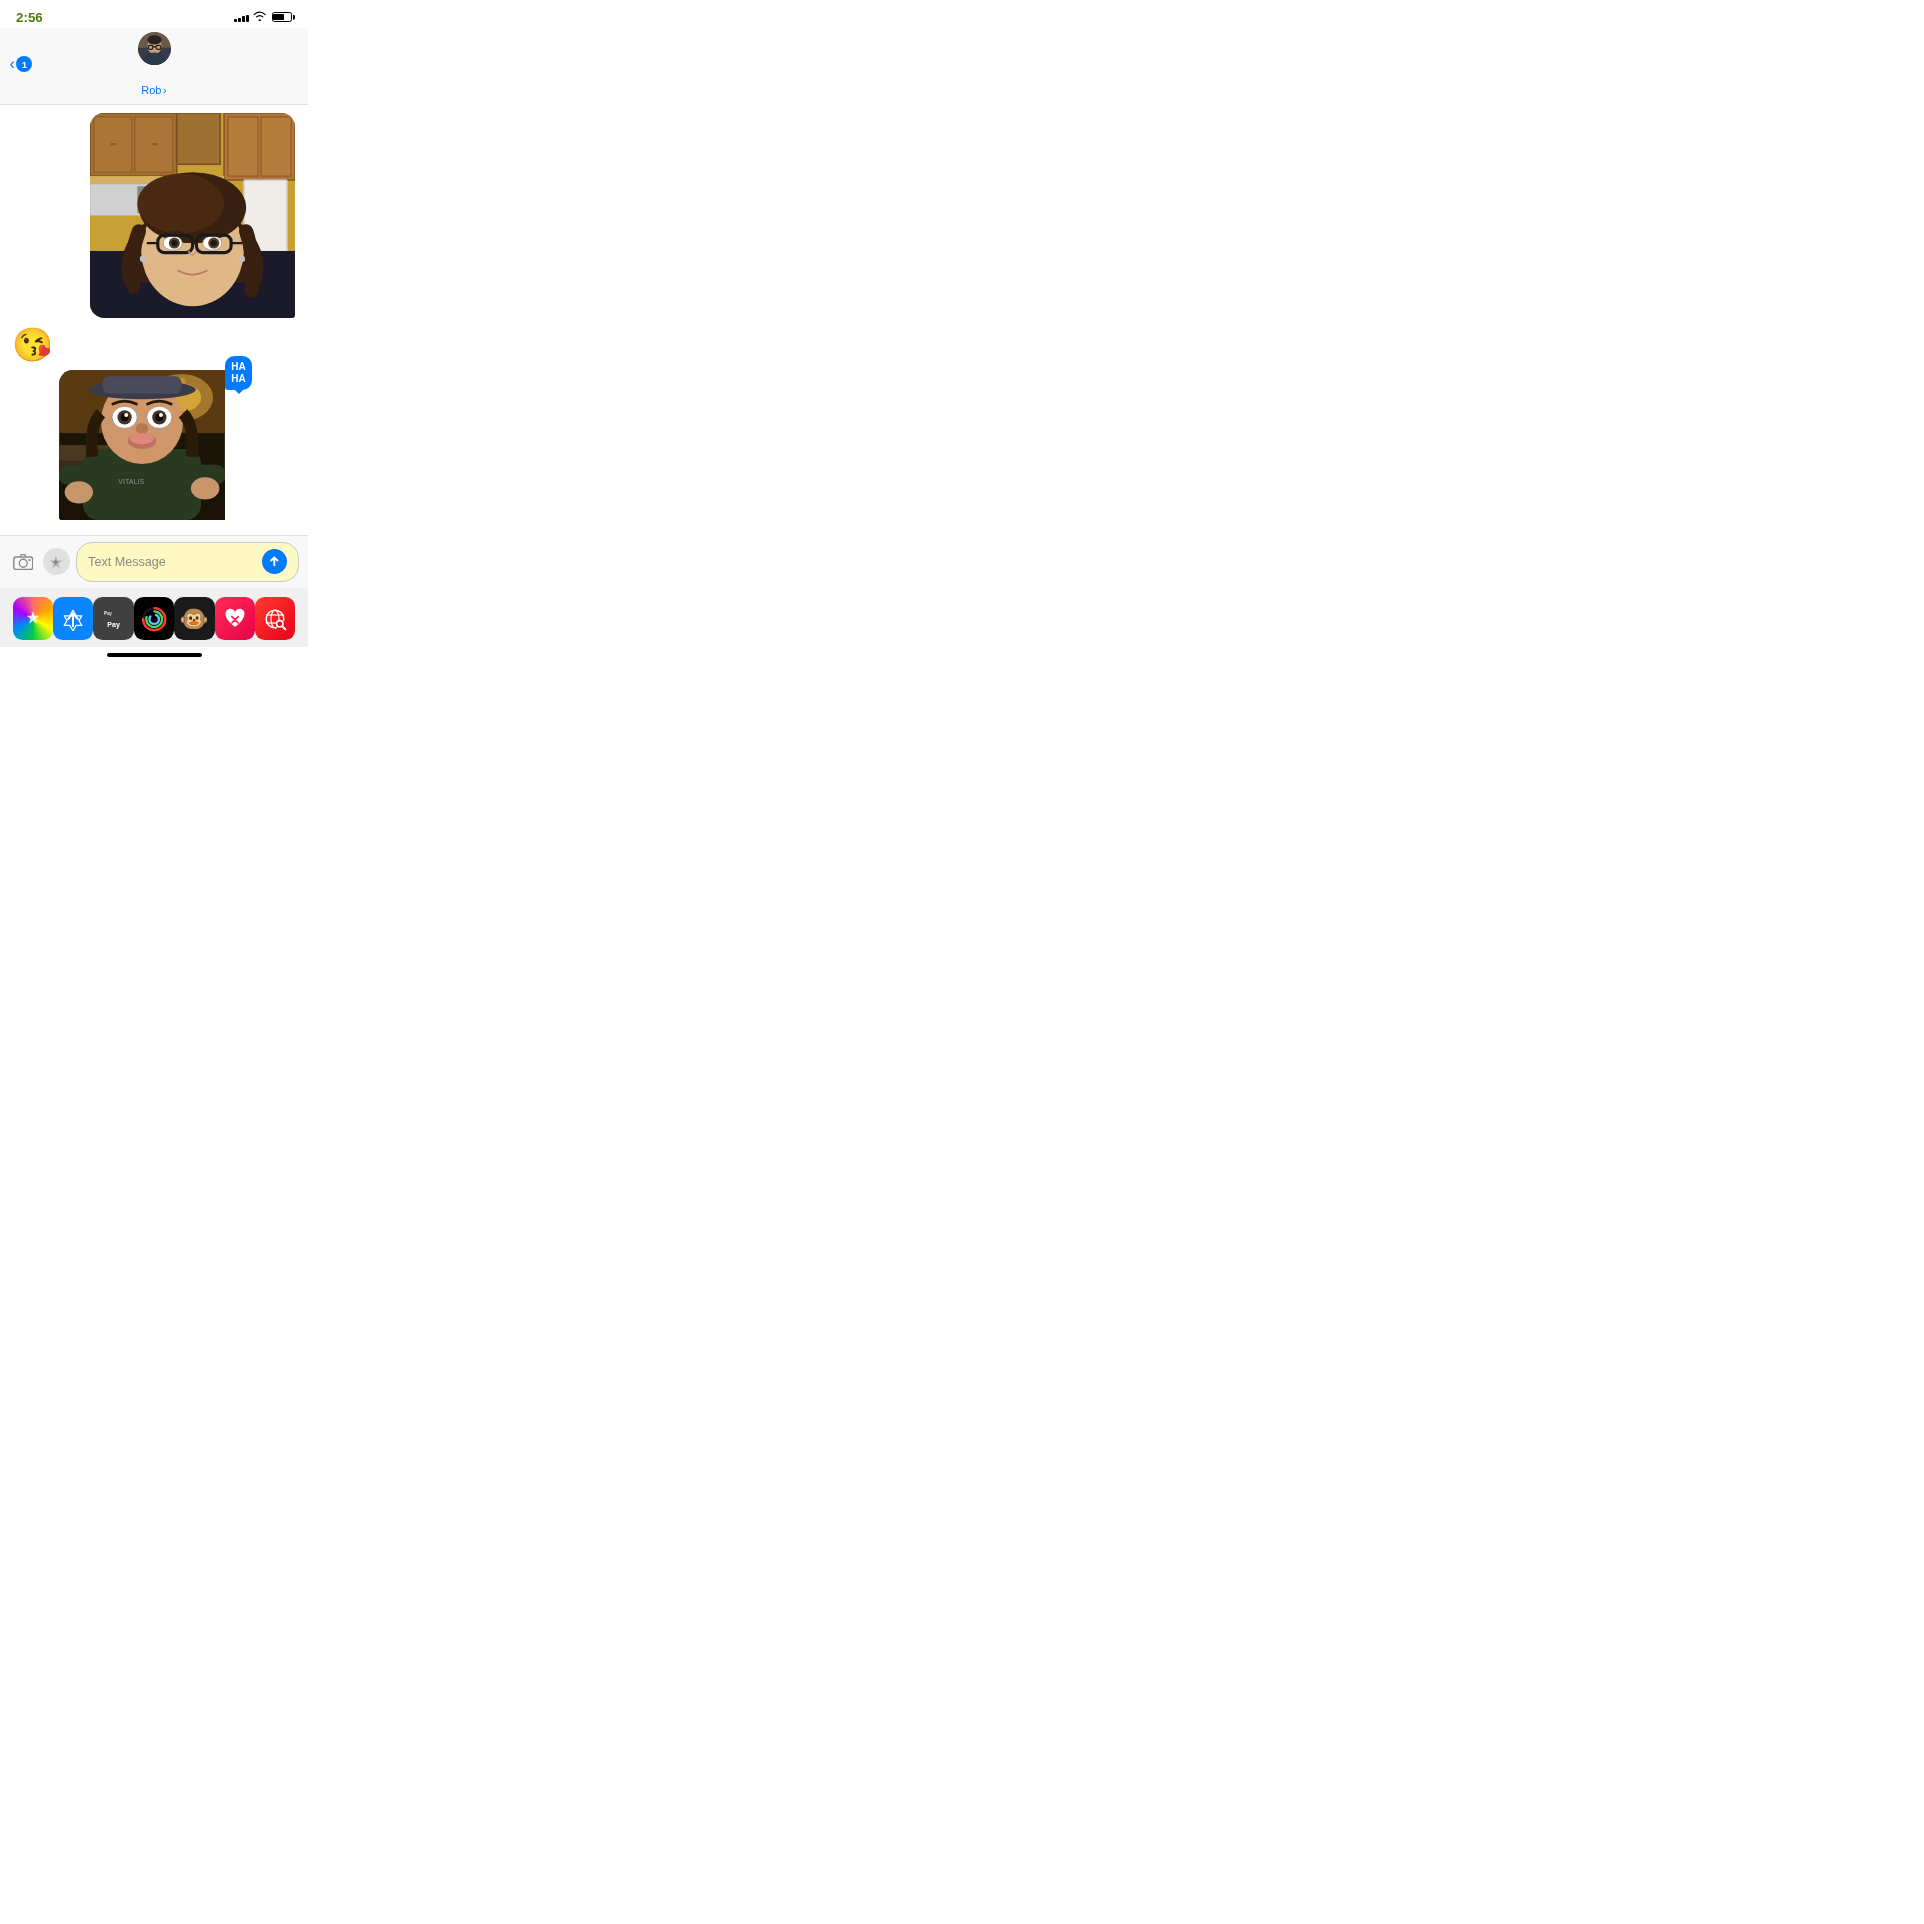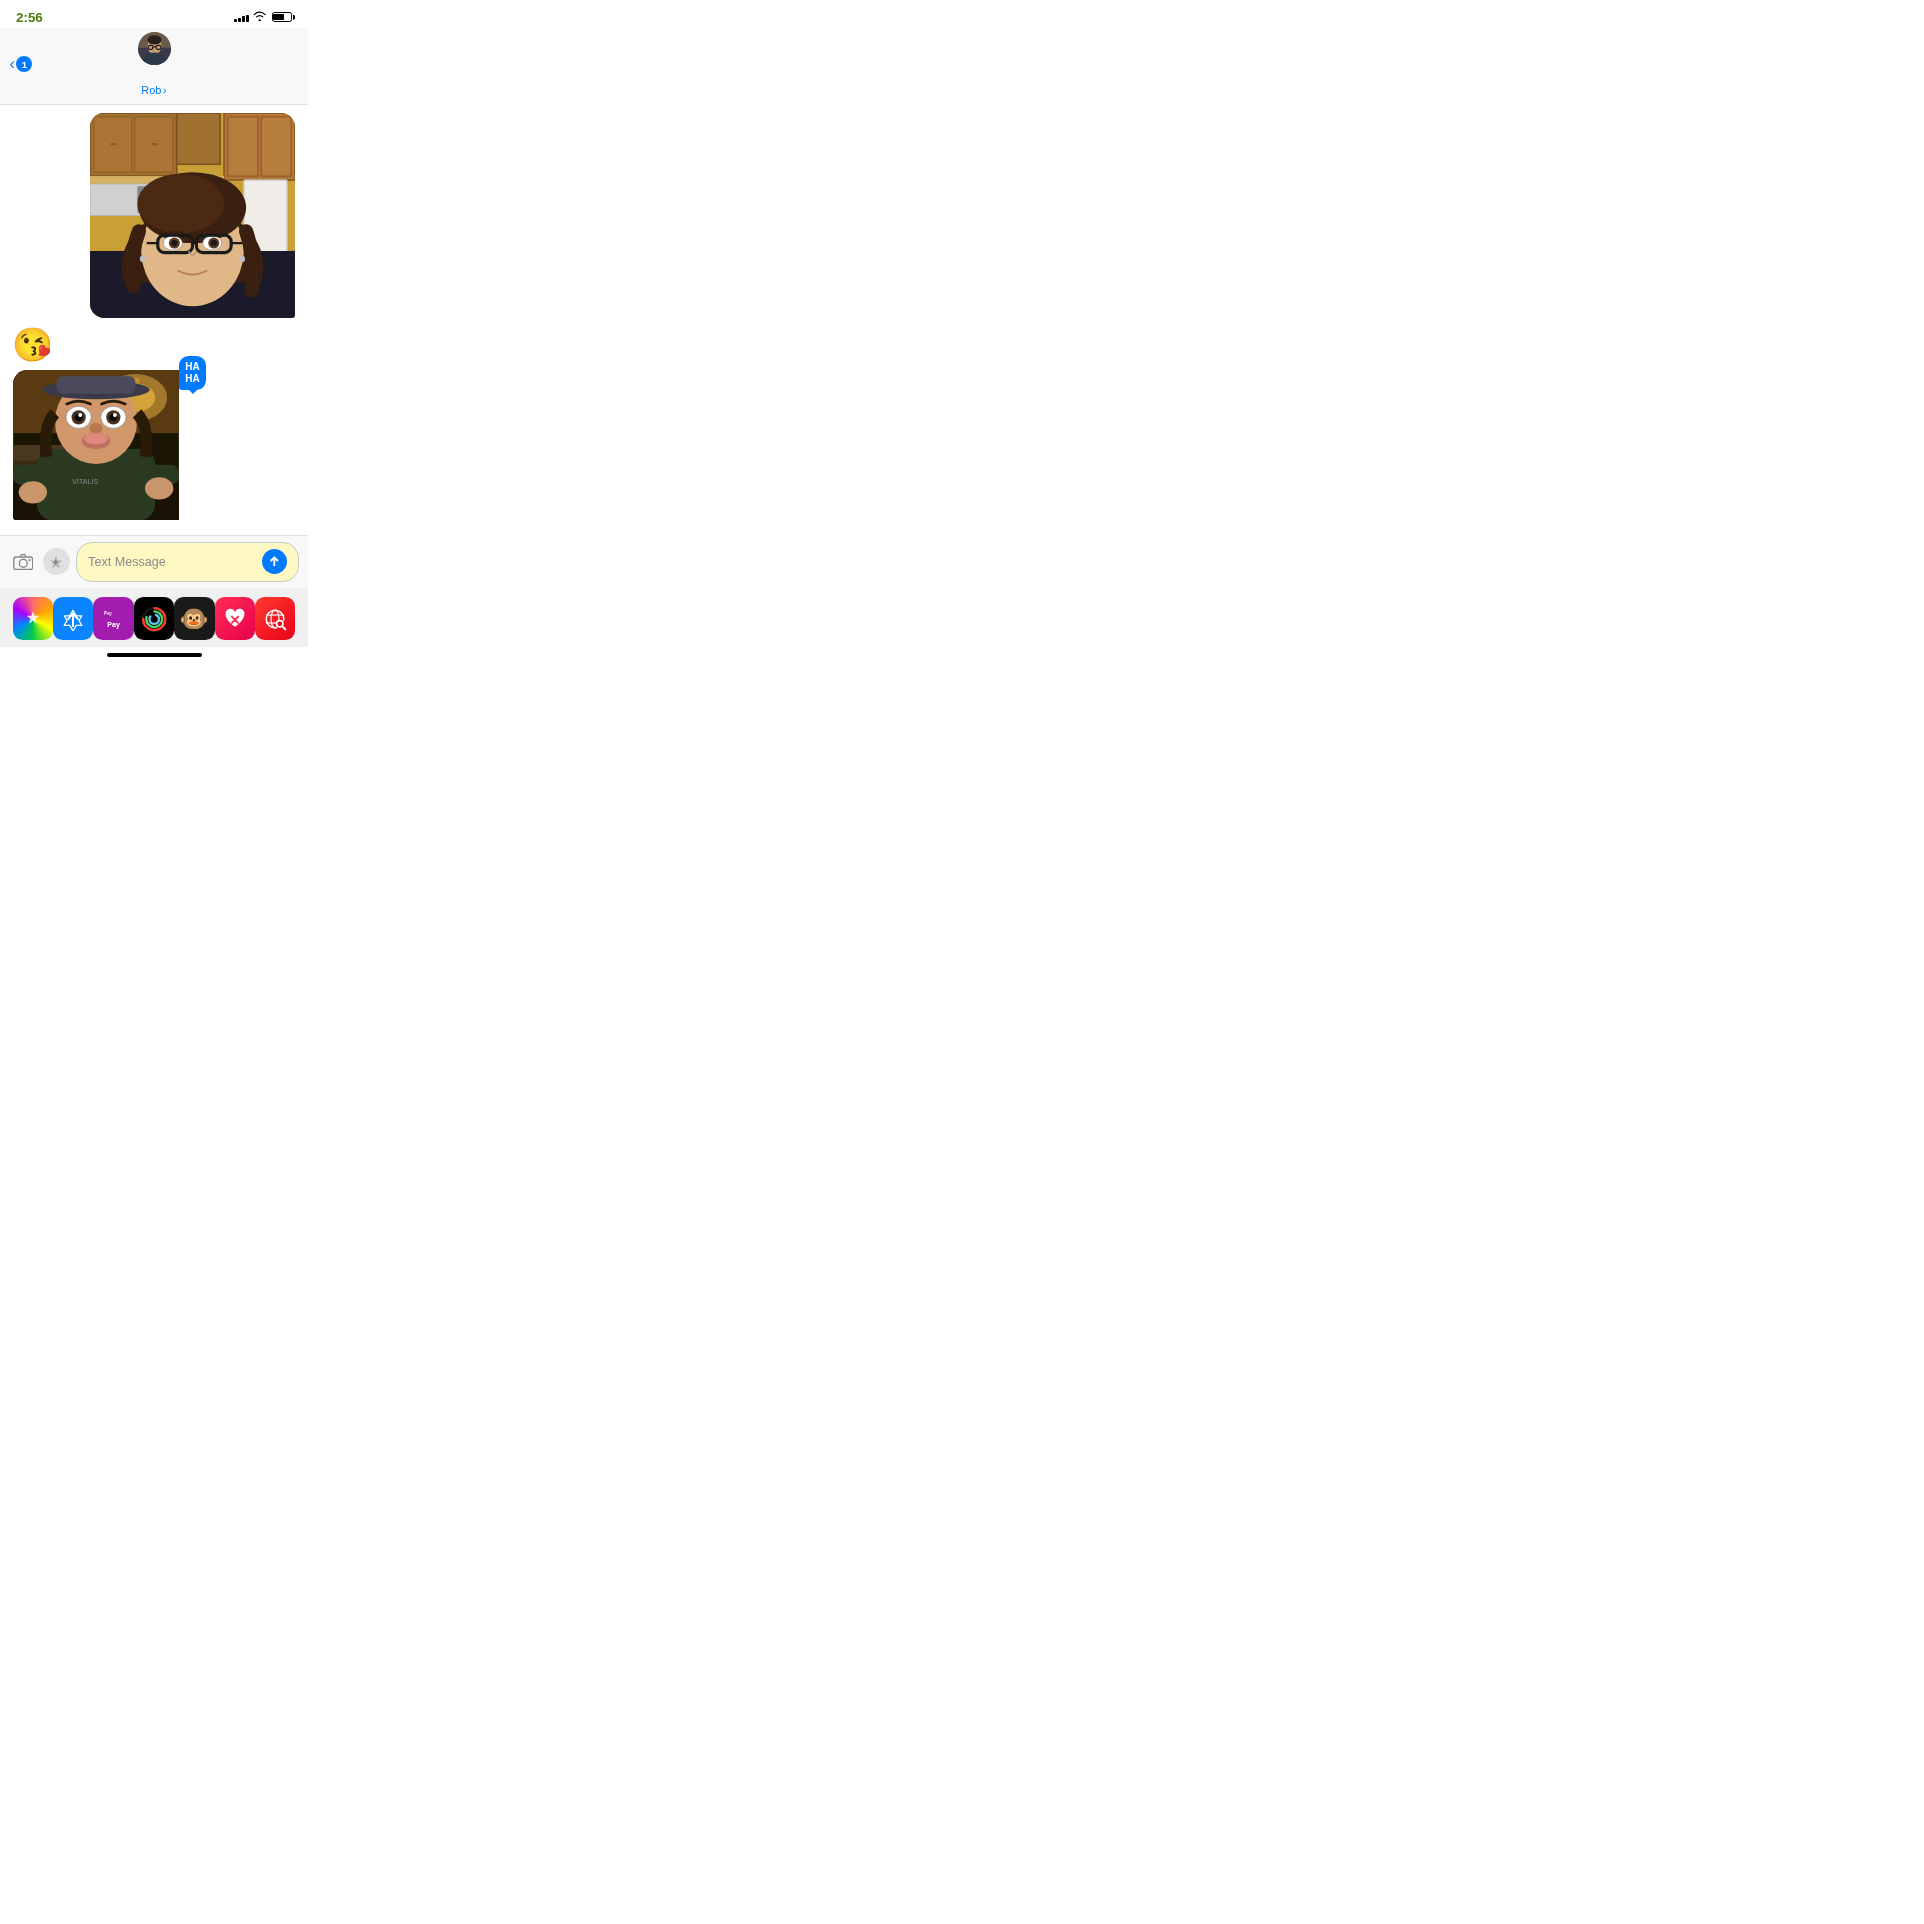--- a/index.html
+++ b/index.html
@@ -176,20 +176,21 @@
       overflow: hidden;
       position: relative;
     }
 
     .photo-bubble-left {
       width: 184px;
       height: 150px;
       border-radius: 14.2px 14.2px 14.2px 3.2px;
       overflow: hidden;
       position: relative;
+      margin-left: 46px;
     }
 
     
     .reaction-row {
       display: flex;
       justify-content: flex-start;
       padding: 3.2px 0;
     }
 
     .emoji-reaction {
@@ -597,21 +598,21 @@
   </div>
 
   <div class="dock-app dock-app-appstore">
     <svg width="24" height="24" viewBox="0 0 30 30">
       <path d="M15 4 L11 11 h-7 l3.5 6 -3.5 6 h7 l4 7 4-7 h7 l-3.5-6 3.5-6 h-7z" fill="none" stroke="#fff" stroke-width="1.5" stroke-linejoin="round"></path>
       <path d="M9 15 L15 8 L21 15" stroke="#fff" stroke-width="2.5" fill="none" stroke-linecap="round" stroke-linejoin="round"></path>
       <line x1="15" y1="8" x2="15" y2="24" stroke="#fff" stroke-width="2.5" stroke-linecap="round"></line>
     </svg>
   </div>
 
-  <div class="dock-app dock-app-applepay" style="background:#a21caf; border-radius:9.5px; font-size:8px; color:#fff; font-weight:600; display:flex; align-items:center; justify-content:center; flex-direction:column;">
+  <div class="dock-app dock-app-applepay" style="background:#404040; border-radius:9.5px; font-size:8px; color:#fff; font-weight:600; display:flex; align-items:center; justify-content:center; flex-direction:column;">
     <svg width="22" height="14.2" viewBox="0 0 60 32" style="font-size:10px">
       <text x="2" y="14" font-size="13" fill="#fff" font-family="sans-serif" font-weight="500"> Pay</text>
       <path d="M8 4 Q6 4 5 5.5 Q7 5.5 7.5 7 Q9 5.5 8 4z" fill="#fff"></path>
     </svg>
     <span style="font-size:7.1px; color:#fff; margin-top:-1.6px;">Pay</span>
   </div>
 
   <div class="dock-app dock-app-activity" style="background:#000; border-radius:9.5px; display:flex; align-items:center; justify-content:center;">
     <svg width="28.4" height="28.4" viewBox="0 0 36 36">
       <circle cx="18" cy="18" r="14" fill="none" stroke="#1a1a1a" stroke-width="3"></circle>

